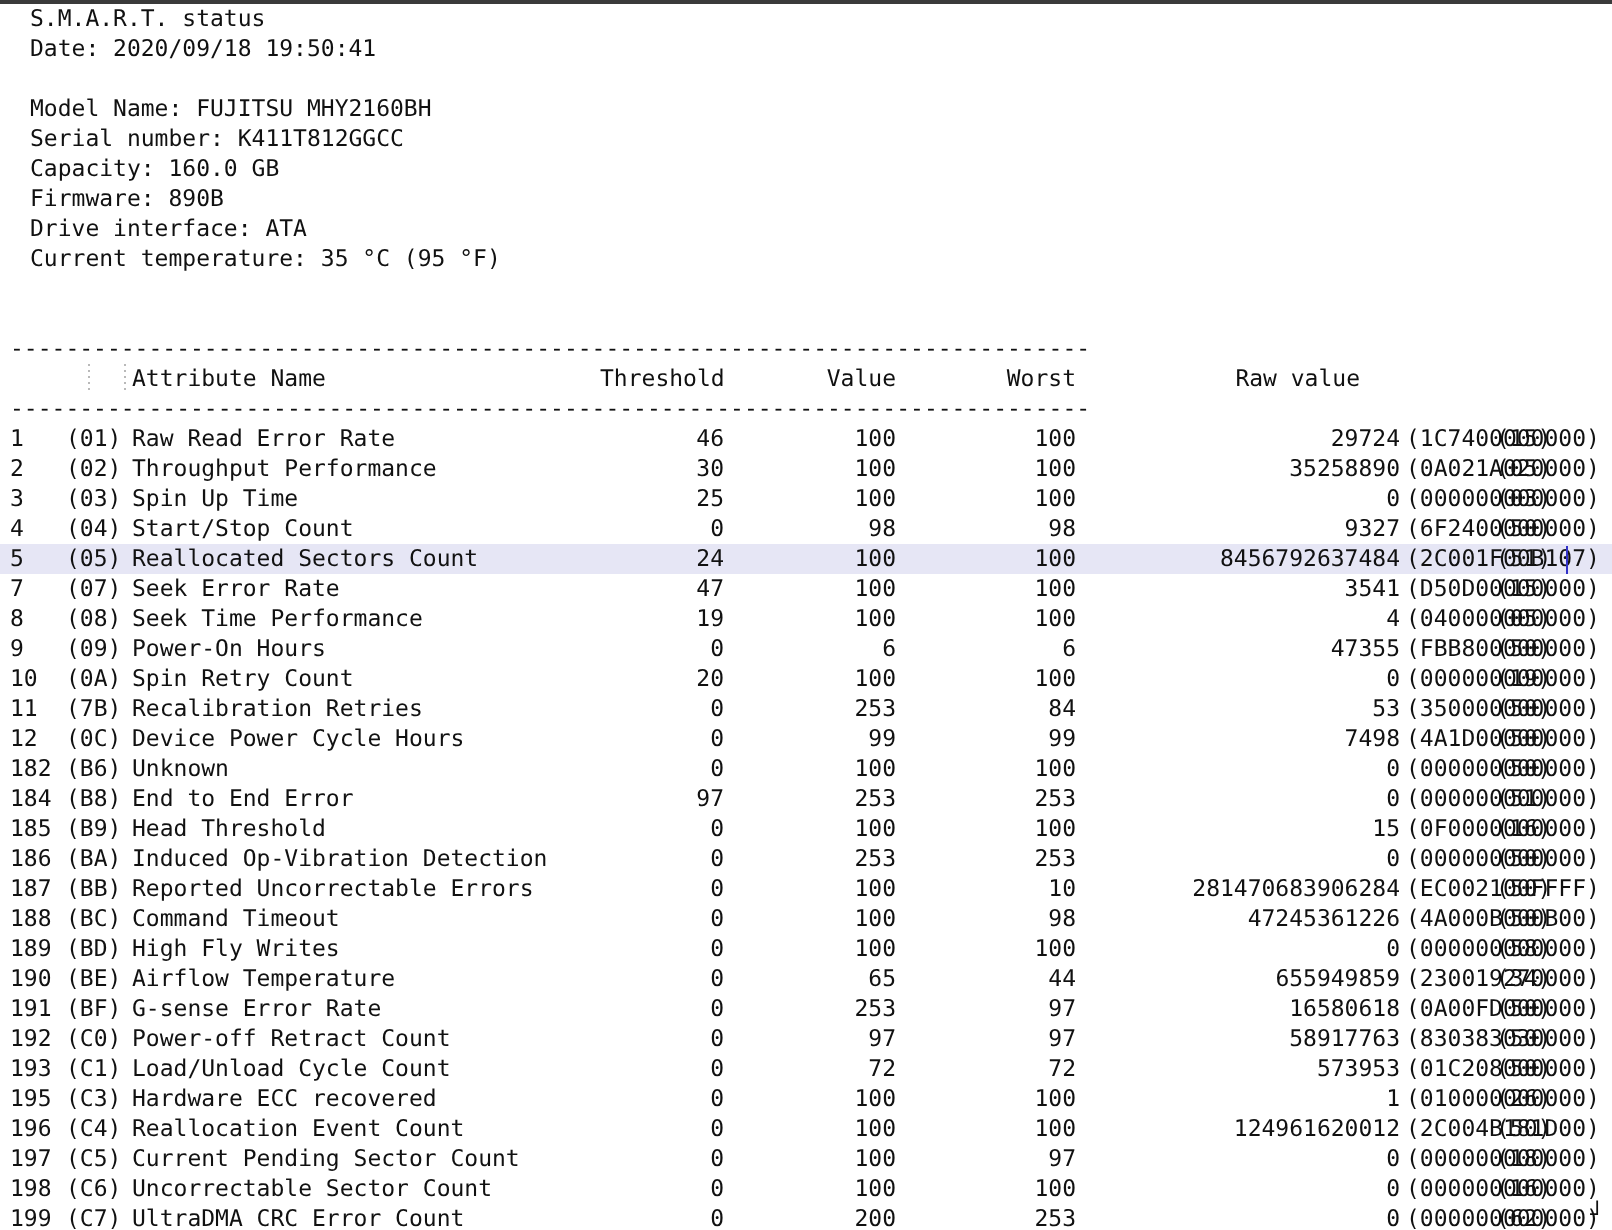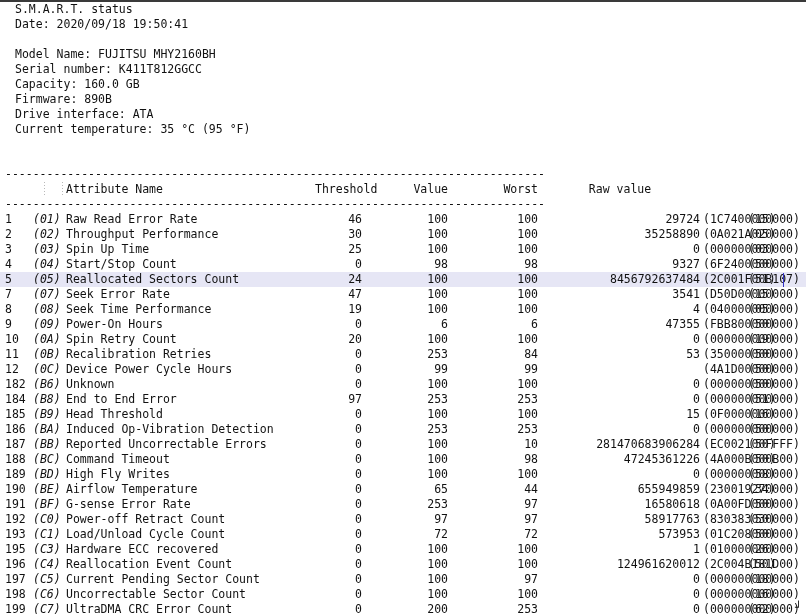--- a/index.html
+++ b/index.html
@@ -54,33 +54,33 @@
   }
   .row.highlight {
     background: #e6e6f5;
   }
   .cell {
     position: absolute;
     top: 0;
     white-space: pre;
   }
   .c-num   { left: 5px;  text-align: left; }
-  .c-hex   { left: 33px; text-align: right; font-style: italic; }
+  .c-hex   { left: 33px; text-align: right; }
   .c-name  { left: 66px; text-align: left; }
   .c-thr   { left: 300px; width: 62px; text-align: right; }
   .c-val   { left: 400px; width: 48px; text-align: right; }
   .c-wor   { left: 490px; width: 48px; text-align: right; }
   .c-raw   { left: 520px; width: 180px; text-align: right; }
   .c-hexraw{ left: 703px; width: 0; text-align: left; }
   .c-flag  { left: 748px; text-align: left; }
 
-  .hdr .c-thr  { left: 315px; width: 62px; text-align: right;}
+  .hdr .c-thr  { left: 300px; width: 62px; text-align: right;}
   .hdr .c-val  { left: 400px; width: 48px; text-align: right;}
   .hdr .c-wor  { left: 490px; width: 48px; text-align: right;}
-  .hdr .c-raw  { left: 560px; width: 120px; text-align: center;}
+  .hdr .c-raw  { left: 560px; width: 120px; text-align: right;}
 
   .vsep {
     position: absolute;
     top: 0;
     width: 1px;
     height: 15px;
     background: repeating-linear-gradient(
       to bottom,
       #b9b9b9 0px, #b9b9b9 1px,
       transparent 1px, transparent 3px);
@@ -139,22 +139,22 @@
   <div class="table" id="table-body">
       <div class="row"><span class="cell c-num">1</span><span class="cell c-hex">(01)</span><span class="cell c-name">Raw Read Error Rate</span><span class="cell c-thr">46</span><span class="cell c-val">100</span><span class="cell c-wor">100</span><span class="cell c-raw">29724</span><span class="cell c-hexraw">(1C7400000000)</span><span class="cell c-flag">(15)</span></div>
       <div class="row"><span class="cell c-num">2</span><span class="cell c-hex">(02)</span><span class="cell c-name">Throughput Performance</span><span class="cell c-thr">30</span><span class="cell c-val">100</span><span class="cell c-wor">100</span><span class="cell c-raw">35258890</span><span class="cell c-hexraw">(0A021A020000)</span><span class="cell c-flag">(05)</span></div>
       <div class="row"><span class="cell c-num">3</span><span class="cell c-hex">(03)</span><span class="cell c-name">Spin Up Time</span><span class="cell c-thr">25</span><span class="cell c-val">100</span><span class="cell c-wor">100</span><span class="cell c-raw">0</span><span class="cell c-hexraw">(000000000000)</span><span class="cell c-flag">(03)</span></div>
       <div class="row"><span class="cell c-num">4</span><span class="cell c-hex">(04)</span><span class="cell c-name">Start/Stop Count</span><span class="cell c-thr">0</span><span class="cell c-val">98</span><span class="cell c-wor">98</span><span class="cell c-raw">9327</span><span class="cell c-hexraw">(6F2400000000)</span><span class="cell c-flag">(50)</span></div>
       <div class="row highlight"><span class="cell c-num">5</span><span class="cell c-hex">(05)</span><span class="cell c-name">Reallocated Sectors Count</span><span class="cell c-thr">24</span><span class="cell c-val">100</span><span class="cell c-wor">100</span><span class="cell c-raw">8456792637484</span><span class="cell c-hexraw">(2C001F00B107)</span><span class="cell c-flag">(51)</span><span class="caret" style="left: 783px;"></span></div>
       <div class="row"><span class="cell c-num">7</span><span class="cell c-hex">(07)</span><span class="cell c-name">Seek Error Rate</span><span class="cell c-thr">47</span><span class="cell c-val">100</span><span class="cell c-wor">100</span><span class="cell c-raw">3541</span><span class="cell c-hexraw">(D50D00000000)</span><span class="cell c-flag">(15)</span></div>
       <div class="row"><span class="cell c-num">8</span><span class="cell c-hex">(08)</span><span class="cell c-name">Seek Time Performance</span><span class="cell c-thr">19</span><span class="cell c-val">100</span><span class="cell c-wor">100</span><span class="cell c-raw">4</span><span class="cell c-hexraw">(040000000000)</span><span class="cell c-flag">(05)</span></div>
       <div class="row"><span class="cell c-num">9</span><span class="cell c-hex">(09)</span><span class="cell c-name">Power-On Hours</span><span class="cell c-thr">0</span><span class="cell c-val">6</span><span class="cell c-wor">6</span><span class="cell c-raw">47355</span><span class="cell c-hexraw">(FBB800000000)</span><span class="cell c-flag">(50)</span></div>
       <div class="row"><span class="cell c-num">10</span><span class="cell c-hex">(0A)</span><span class="cell c-name">Spin Retry Count</span><span class="cell c-thr">20</span><span class="cell c-val">100</span><span class="cell c-wor">100</span><span class="cell c-raw">0</span><span class="cell c-hexraw">(000000000000)</span><span class="cell c-flag">(19)</span></div>
-      <div class="row"><span class="cell c-num">11</span><span class="cell c-hex">(0B)</span><span class="cell c-name">Recalibration Retries</span><span class="cell c-thr">0</span><span class="cell c-val">253</span><span class="cell c-wor">84</span><span class="cell c-raw">53</span><span class="cell c-hexraw">(350000000000)</span><span class="cell c-flag">(50)</span></div>
-      <div class="row"><span class="cell c-num">12</span><span class="cell c-hex">(0C)</span><span class="cell c-name">Device Power Cycle Hours</span><span class="cell c-thr">0</span><span class="cell c-val">99</span><span class="cell c-wor">99</span><span class="cell c-hexraw">(4A1D00000000)</span><span class="cell c-flag">(50)</span></div>
+      <div class="row"><span class="cell c-num">11</span><span class="cell c-hex">(7B)</span><span class="cell c-name">Recalibration Retries</span><span class="cell c-thr">0</span><span class="cell c-val">253</span><span class="cell c-wor">84</span><span class="cell c-raw">53</span><span class="cell c-hexraw">(350000000000)</span><span class="cell c-flag">(50)</span></div>
+      <div class="row"><span class="cell c-num">12</span><span class="cell c-hex">(0C)</span><span class="cell c-name">Device Power Cycle Hours</span><span class="cell c-thr">0</span><span class="cell c-val">99</span><span class="cell c-wor">99</span><span class="cell c-raw">7498</span><span class="cell c-hexraw">(4A1D00000000)</span><span class="cell c-flag">(50)</span></div>
       <div class="row"><span class="cell c-num">182</span><span class="cell c-hex">(B6)</span><span class="cell c-name">Unknown</span><span class="cell c-thr">0</span><span class="cell c-val">100</span><span class="cell c-wor">100</span><span class="cell c-raw">0</span><span class="cell c-hexraw">(000000000000)</span><span class="cell c-flag">(50)</span></div>
       <div class="row"><span class="cell c-num">184</span><span class="cell c-hex">(B8)</span><span class="cell c-name">End to End Error</span><span class="cell c-thr">97</span><span class="cell c-val">253</span><span class="cell c-wor">253</span><span class="cell c-raw">0</span><span class="cell c-hexraw">(000000000000)</span><span class="cell c-flag">(51)</span></div>
       <div class="row"><span class="cell c-num">185</span><span class="cell c-hex">(B9)</span><span class="cell c-name">Head Threshold</span><span class="cell c-thr">0</span><span class="cell c-val">100</span><span class="cell c-wor">100</span><span class="cell c-raw">15</span><span class="cell c-hexraw">(0F0000000000)</span><span class="cell c-flag">(16)</span></div>
       <div class="row"><span class="cell c-num">186</span><span class="cell c-hex">(BA)</span><span class="cell c-name">Induced Op-Vibration Detection</span><span class="cell c-thr">0</span><span class="cell c-val">253</span><span class="cell c-wor">253</span><span class="cell c-raw">0</span><span class="cell c-hexraw">(000000000000)</span><span class="cell c-flag">(50)</span></div>
       <div class="row"><span class="cell c-num">187</span><span class="cell c-hex">(BB)</span><span class="cell c-name">Reported Uncorrectable Errors</span><span class="cell c-thr">0</span><span class="cell c-val">100</span><span class="cell c-wor">10</span><span class="cell c-raw">281470683906284</span><span class="cell c-hexraw">(EC002100FFFF)</span><span class="cell c-flag">(50)</span></div>
       <div class="row"><span class="cell c-num">188</span><span class="cell c-hex">(BC)</span><span class="cell c-name">Command Timeout</span><span class="cell c-thr">0</span><span class="cell c-val">100</span><span class="cell c-wor">98</span><span class="cell c-raw">47245361226</span><span class="cell c-hexraw">(4A000B000B00)</span><span class="cell c-flag">(50)</span></div>
       <div class="row"><span class="cell c-num">189</span><span class="cell c-hex">(BD)</span><span class="cell c-name">High Fly Writes</span><span class="cell c-thr">0</span><span class="cell c-val">100</span><span class="cell c-wor">100</span><span class="cell c-raw">0</span><span class="cell c-hexraw">(000000000000)</span><span class="cell c-flag">(58)</span></div>
       <div class="row"><span class="cell c-num">190</span><span class="cell c-hex">(BE)</span><span class="cell c-name">Airflow Temperature</span><span class="cell c-thr">0</span><span class="cell c-val">65</span><span class="cell c-wor">44</span><span class="cell c-raw">655949859</span><span class="cell c-hexraw">(230019270000)</span><span class="cell c-flag">(34)</span></div>
       <div class="row"><span class="cell c-num">191</span><span class="cell c-hex">(BF)</span><span class="cell c-name">G-sense Error Rate</span><span class="cell c-thr">0</span><span class="cell c-val">253</span><span class="cell c-wor">97</span><span class="cell c-raw">16580618</span><span class="cell c-hexraw">(0A00FD000000)</span><span class="cell c-flag">(50)</span></div>
       <div class="row"><span class="cell c-num">192</span><span class="cell c-hex">(C0)</span><span class="cell c-name">Power-off Retract Count</span><span class="cell c-thr">0</span><span class="cell c-val">97</span><span class="cell c-wor">97</span><span class="cell c-raw">58917763</span><span class="cell c-hexraw">(830383030000)</span><span class="cell c-flag">(50)</span></div>

